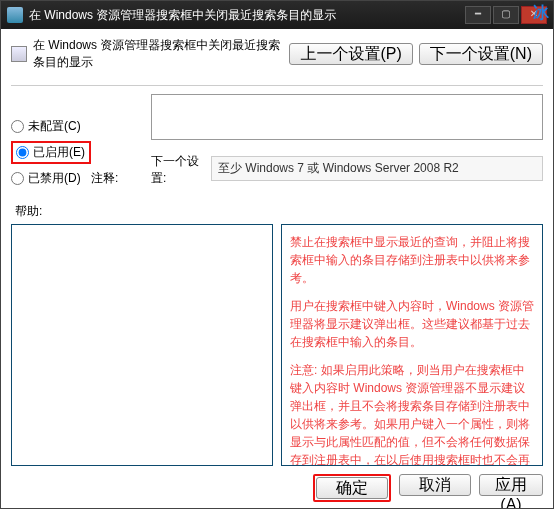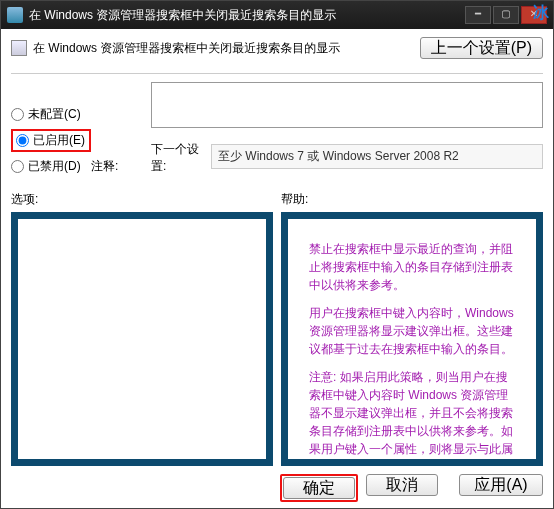--- a/index.html
+++ b/index.html
@@ -26,21 +26,21 @@
   .highlight { border: 2px solid #e11; padding: 1px 3px; }
   .label-col { width: 60px; padding-top: 2px; text-align: left; }
   .field-col { flex: 1; }
   .comment-box { width: 100%; height: 46px; border: 1px solid #999; background: #fff; resize: none; font-family: inherit; font-size: 12px; padding: 2px 4px; }
   .platform-row { display: flex; align-items: center; margin-top: 6px; }
   .platform-val { flex: 1; border: 1px solid #ccc; background: #f7f7f7; padding: 3px 6px; color: #333; }
   .headings { display: flex; margin-top: 10px; margin-bottom: 4px; }
   .headings .h-left { width: 50%; }
   .headings .h-right { width: 50%; padding-left: 4px; }
   .panes { flex: 1; display: flex; gap: 8px; min-height: 0; }
-  .pane { flex: 1; border: 7px solid #0c4a6e; background: #fff; padding: 21px; font-size: 12px; color: #a21caf; overflow: auto; }
+  .pane { flex: 1; border: 1px solid #0c4a6e; background: #fff; padding: 8px; font-size: 12px; color: #ef4444; overflow: auto; }
   .pane p { margin-bottom: 10px; line-height: 1.5; }
   .footer { display: flex; justify-content: flex-end; gap: 8px; padding-top: 8px; }
   .highlight-btn { border: 2px solid #e11; padding: 1px; display: inline-block; border-radius: 2px; }
 </style>
 </head>
 <body>
 
 <div class="window">
 
   <div class="titlebar">
@@ -54,20 +54,21 @@
     <div class="watermark">冰</div>
   </div>
 
   <div class="content">
 
     <div class="header-row">
       <div class="header-icon"></div>
       <div class="header-title">在 Windows 资源管理器搜索框中关闭最近搜索条目的显示</div>
       <div class="nav-btns">
         <button class="std">上一个设置(P)</button>
+        <button class="std">下一个设置(N)</button>
       </div>
     </div>
 
     <div class="divider"></div>
 
     <div class="cfg-row">
       <div class="radios">
         <label class="radio-item">
           <input type="radio" name="state" style="">
           <span>未配置(C)</span>
@@ -87,35 +88,34 @@
       <div class="field-col">
         <textarea class="comment-box" style=""></textarea>
         <div class="platform-row">
           <div class="label-col" style="padding-top:4px;">下一个设置:</div>
           <div class="platform-val">至少 Windows 7 或 Windows Server 2008 R2</div>
         </div>
       </div>
     </div>
 
     <div class="headings">
-      <div class="h-left">选项:</div>
       <div class="h-right">帮助:</div>
     </div>
 
     <div class="panes">
       <div class="pane"></div>
       <div class="pane">
         <p>禁止在搜索框中显示最近的查询，并阻止将搜索框中输入的条目存储到注册表中以供将来参考。</p>
         <p>用户在搜索框中键入内容时，Windows 资源管理器将显示建议弹出框。这些建议都基于过去在搜索框中输入的条目。</p>
         <p>注意: 如果启用此策略，则当用户在搜索框中键入内容时 Windows 资源管理器不显示建议弹出框，并且不会将搜索条目存储到注册表中以供将来参考。如果用户键入一个属性，则将显示与此属性匹配的值，但不会将任何数据保存到注册表中，在以后使用搜索框时也不会再显示这些数据。</p>
       </div>
     </div>
 
     <div class="footer">
       <span class="highlight-btn">
         <button class="std" style="width:72px;">确定</button>
       </span>
       <button class="std" style="width:72px;">取消</button>
-      <button class="std" style="width:84px;margin-left:13px;">应用(A)</button>
+      <button class="std" style="width:64px;">应用(A)</button>
     </div>
 
   </div>
 </div>
 
 </body></html>

